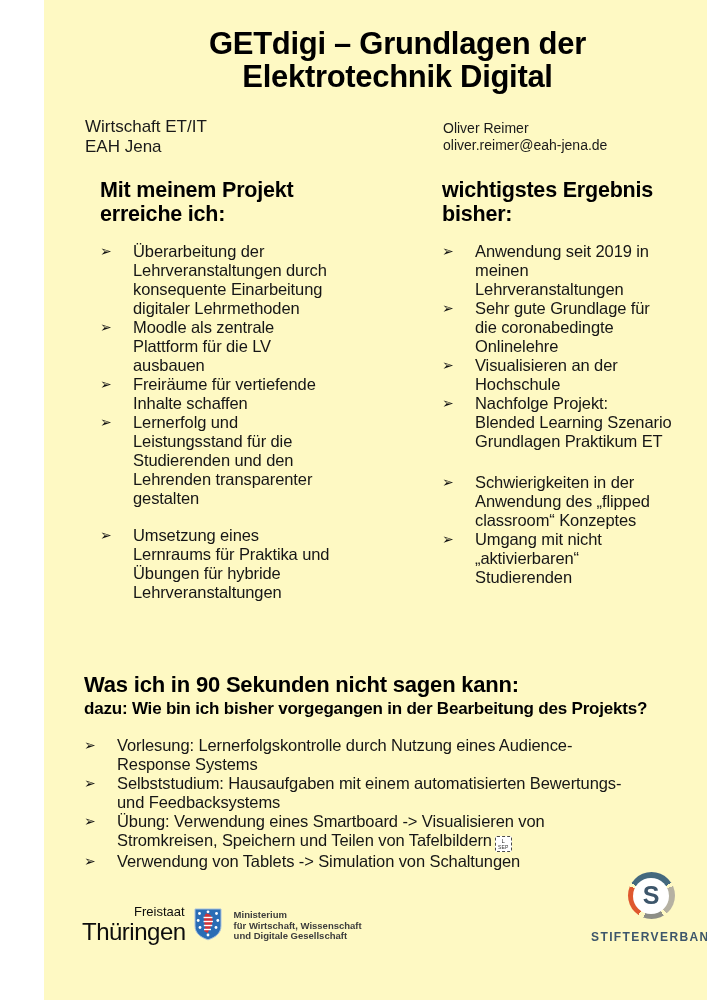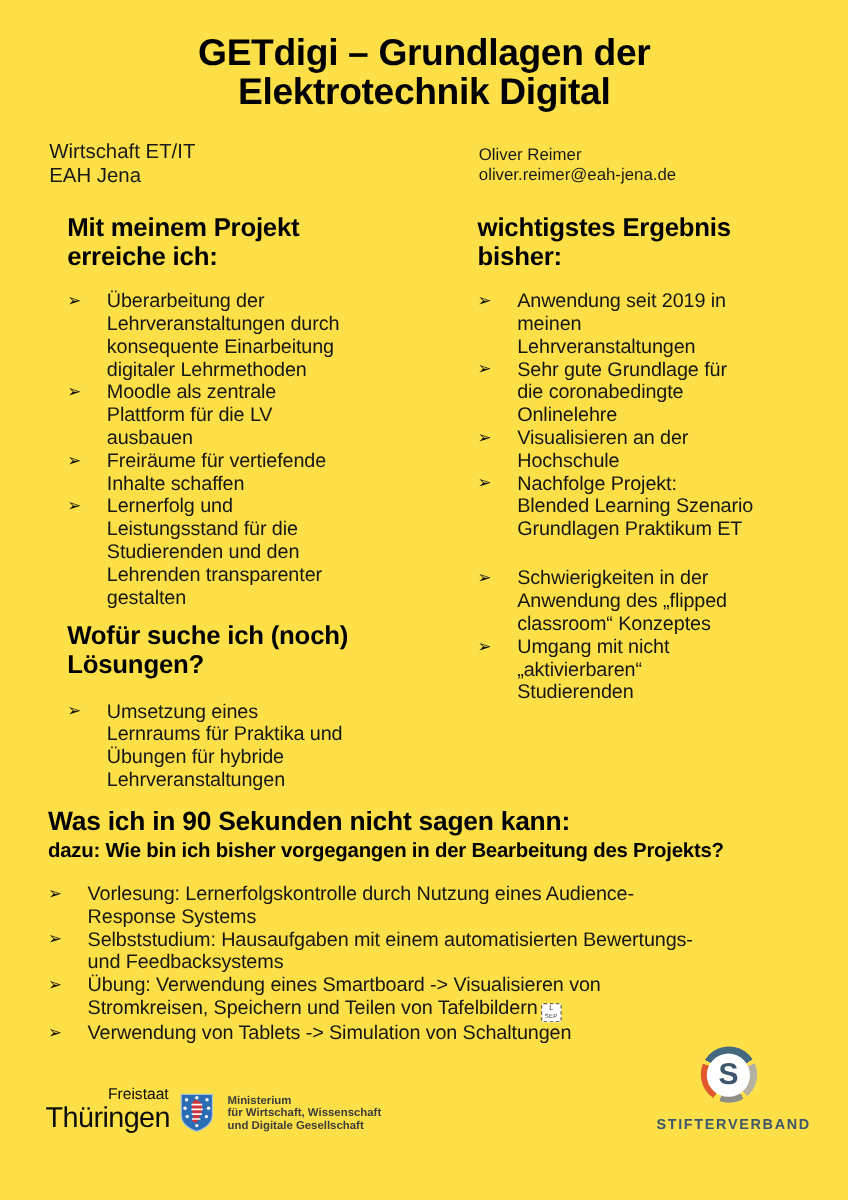--- a/index.html
+++ b/index.html
@@ -1,21 +1,21 @@
 <!DOCTYPE html>
 <html lang="de"><head>
 <meta charset="utf-8">
 <style>
   html,body{margin:0;padding:0;}
   body{
     width:707px;height:1000px;background:#ffffff;position:relative;
     font-family:"Liberation Sans",sans-serif;color:#131313;
     -webkit-font-smoothing:antialiased;
   }
-  .page{position:absolute;inset:0;overflow:hidden;background:#fde047;}
+  .page{position:absolute;inset:0;overflow:hidden;background:#fef9c3;margin-left:44px;}
   h1,h2,h3,ul,li,div{margin:0;padding:0;}
 
   
   #title{
     position:absolute;top:27px;left:0;width:707px;text-align:center;
     font-size:31px;line-height:33px;font-weight:700;color:#000;
     white-space:pre-line;letter-spacing:-0.3px;
   }
 
   
@@ -52,21 +52,21 @@
   .sep-box{
     display:inline-block;border:1px dashed #4a4a4a;border-radius:2px;
     padding:1px 2px 1px 2px;margin-left:3px;vertical-align:-3px;
     text-align:center;line-height:1;background:#fff;
   }
   .sep-box i{display:block;font-style:normal;font-weight:400;color:#333;}
   .sep-box .g1{font-size:6px;line-height:6px;}
   .sep-box .g2{font-size:5px;line-height:6px;letter-spacing:0.2px;}
 
   
-  #thueringen{position:absolute;left:38px;top:905px;display:flex;align-items:flex-end;}
+  #thueringen{position:absolute;left:38px;top:905px;display:flex;align-items:flex-start;}
   .th-text{text-align:right;color:#0d0d0d;}
   .freistaat{font-size:13px;line-height:14px;padding-right:1px;}
   .thname{font-size:24px;line-height:25px;letter-spacing:-0.5px;}
   .th-shield{margin:3px 0 0 8px;flex:none;}
   .ministry{
     font-size:9.5px;line-height:10.5px;font-weight:700;color:#3c3c3c;
     margin:5px 0 0 12px;white-space:pre-line;text-align:left;
   }
 
   #stifterverband{position:absolute;left:547px;top:872px;width:120px;text-align:center;}
@@ -135,22 +135,20 @@
             <span class="m">➢</span>
             <span class="t">Lernerfolg und
 Leistungsstand für die
 Studierenden und den
 Lehrenden transparenter
 gestalten</span>
           </li>
       </ul>
     </div>
     <div class="sec sec2">
-      <h2 class="colh">Wofür suche ich (noch)
-Lösungen?</h2>
       <ul class="blist">
         <li>
             <span class="m">➢</span>
             <span class="t">Umsetzung eines
 Lernraums für Praktika und
 Übungen für hybride
 Lehrveranstaltungen</span>
           </li>
       </ul>
     </div>

